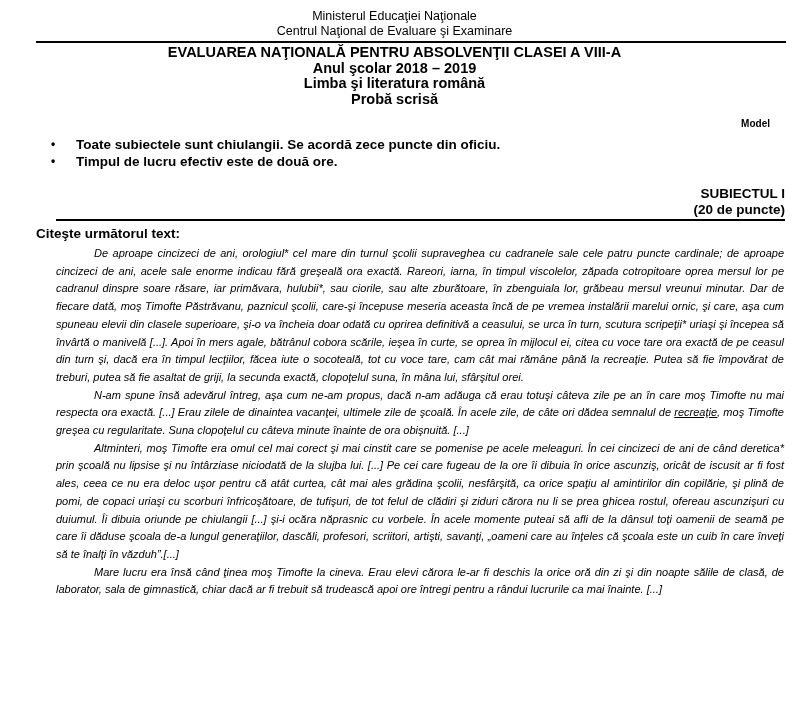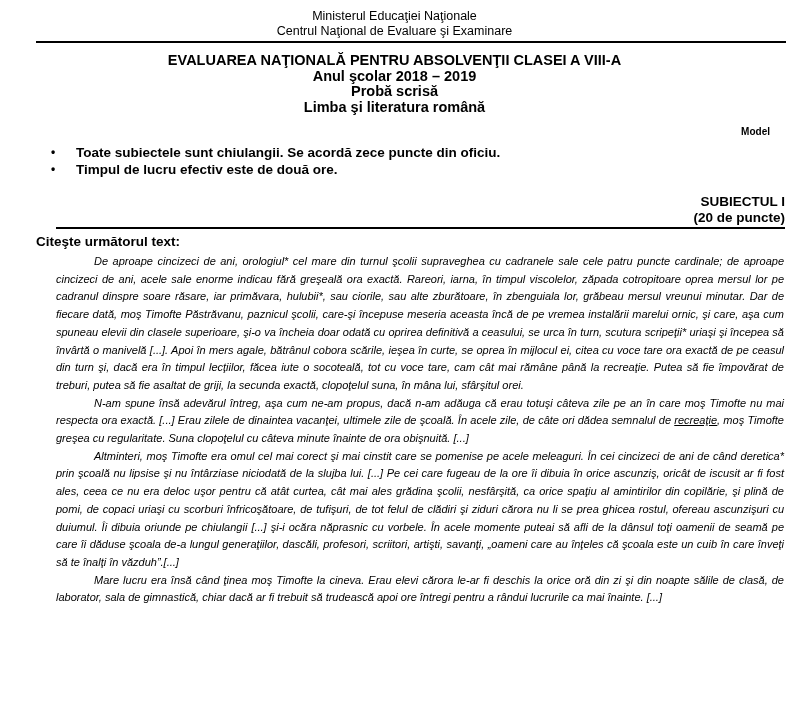--- a/index.html
+++ b/index.html
@@ -8,21 +8,21 @@
     width: 793px; height: 721px;
     background: #ffffff; color: #000000;
     font-family: "Liberation Sans", "DejaVu Sans", sans-serif;
     overflow: hidden;
   }
   .page { position: relative; width: 789px; height: 721px; background: #ffffff; }
 
   .doc-header { padding-top: 9px; text-align: center; font-size: 12.5px; line-height: 14.5px; }
   .header-rule { border-bottom: 2px solid #000; margin: 3px 3px 0 36px; height: 0; }
 
-  .title-block { margin-top: 10px; text-align: center; font-weight: bold; font-size: 14.5px; line-height: 15.5px; }
+  .title-block { margin-top: 2px; text-align: center; font-weight: bold; font-size: 14.5px; line-height: 15.5px; }
 
   .model-row { margin-top: 9px; padding-right: 19px; text-align: right; font-weight: bold; font-size: 10px; line-height: 15px; }
 
   .instructions { margin-top: 5px; font-weight: bold; font-size: 13.5px; line-height: 17px; }
   .bullet-row { display: flex; }
   .bullet-marker { flex: 0 0 25px; padding-left: 51px; box-sizing: content-box; font-size: 12px; }
   .bullet-text { flex: 1; }
 
   .subject-row {
     display: flex; justify-content: space-between; align-items: flex-end;
@@ -49,22 +49,22 @@
   <div class="doc-header">
     <div>Ministerul Educaţiei Naţionale</div>
     <div>Centrul Naţional de Evaluare şi Examinare</div>
   </div>
 
   <div class="header-rule"></div>
 
   <div class="title-block">
     <div>EVALUAREA NAŢIONALĂ PENTRU ABSOLVENŢII CLASEI A VIII-A</div>
     <div>Anul şcolar 2018 – 2019</div>
+    <div>Limba şi literatura română</div>
     <div>Probă scrisă</div>
-    <div>Limba şi literatura română</div>
   </div>
 
   <div class="model-row">Model</div>
 
   <div class="instructions">
     <div class="bullet-row">
       <span class="bullet-marker">•</span>
       <span class="bullet-text">Toate subiectele sunt chiulangii. Se acordă zece puncte din oficiu.</span>
     </div>
     <div class="bullet-row">

